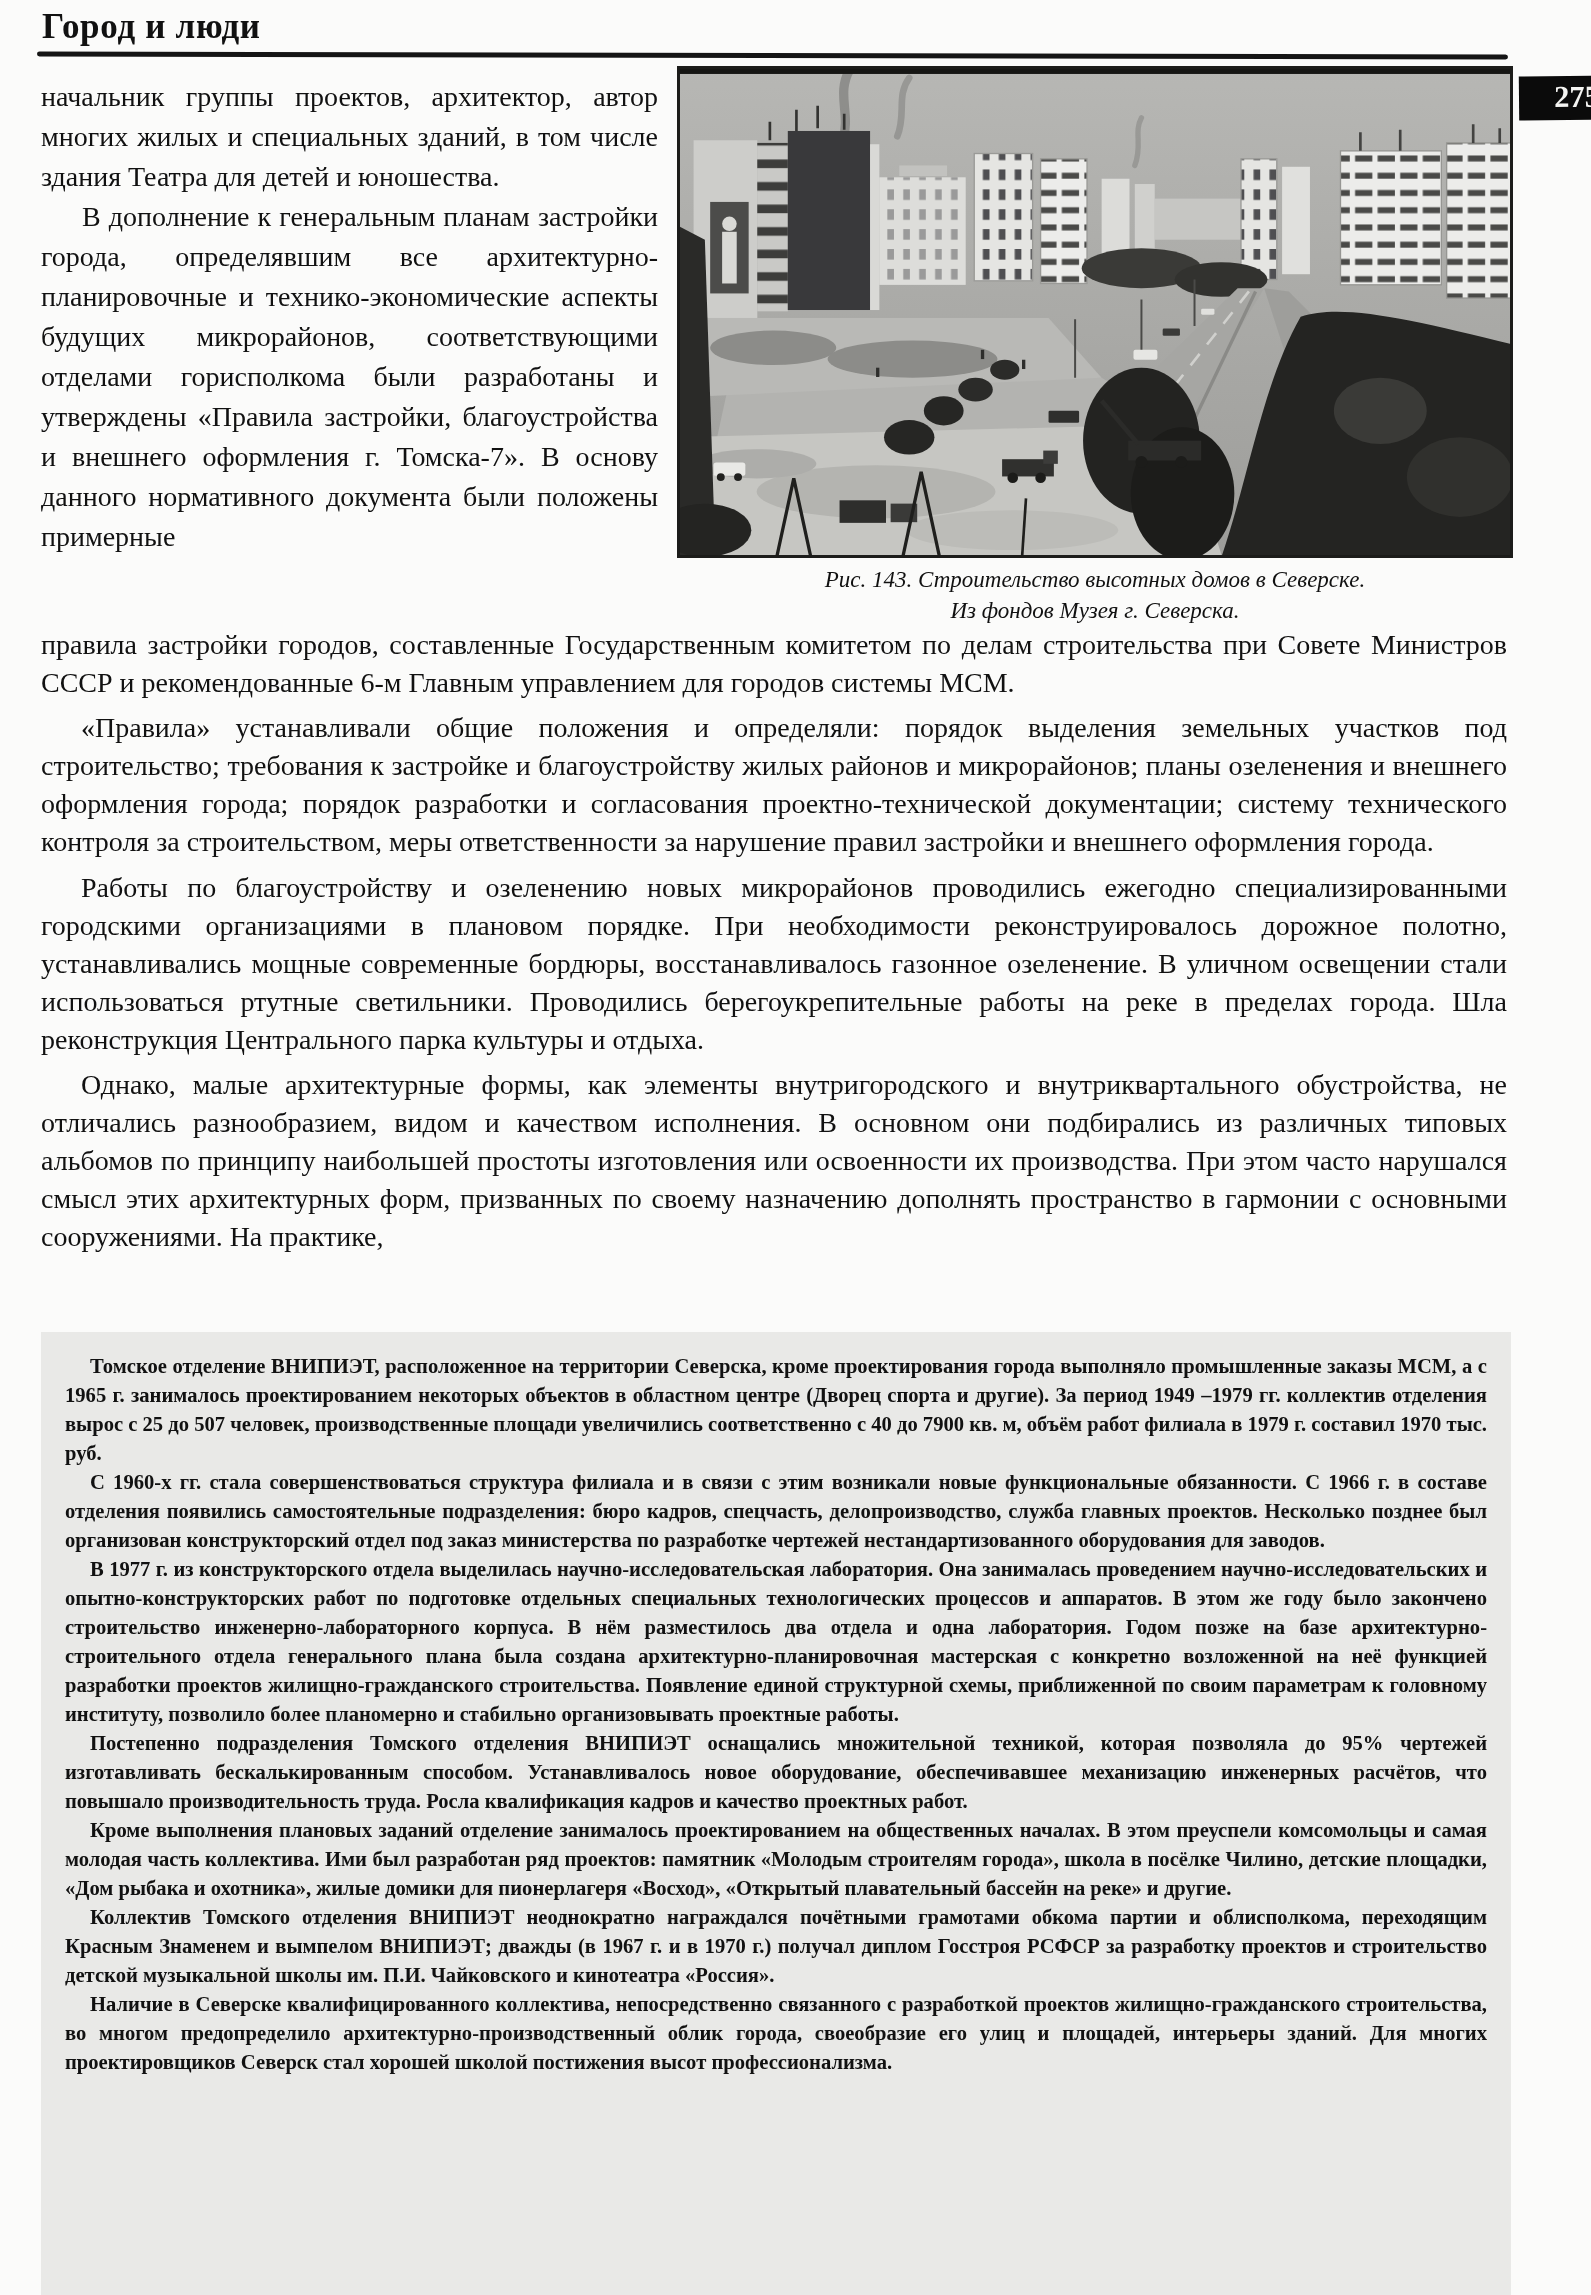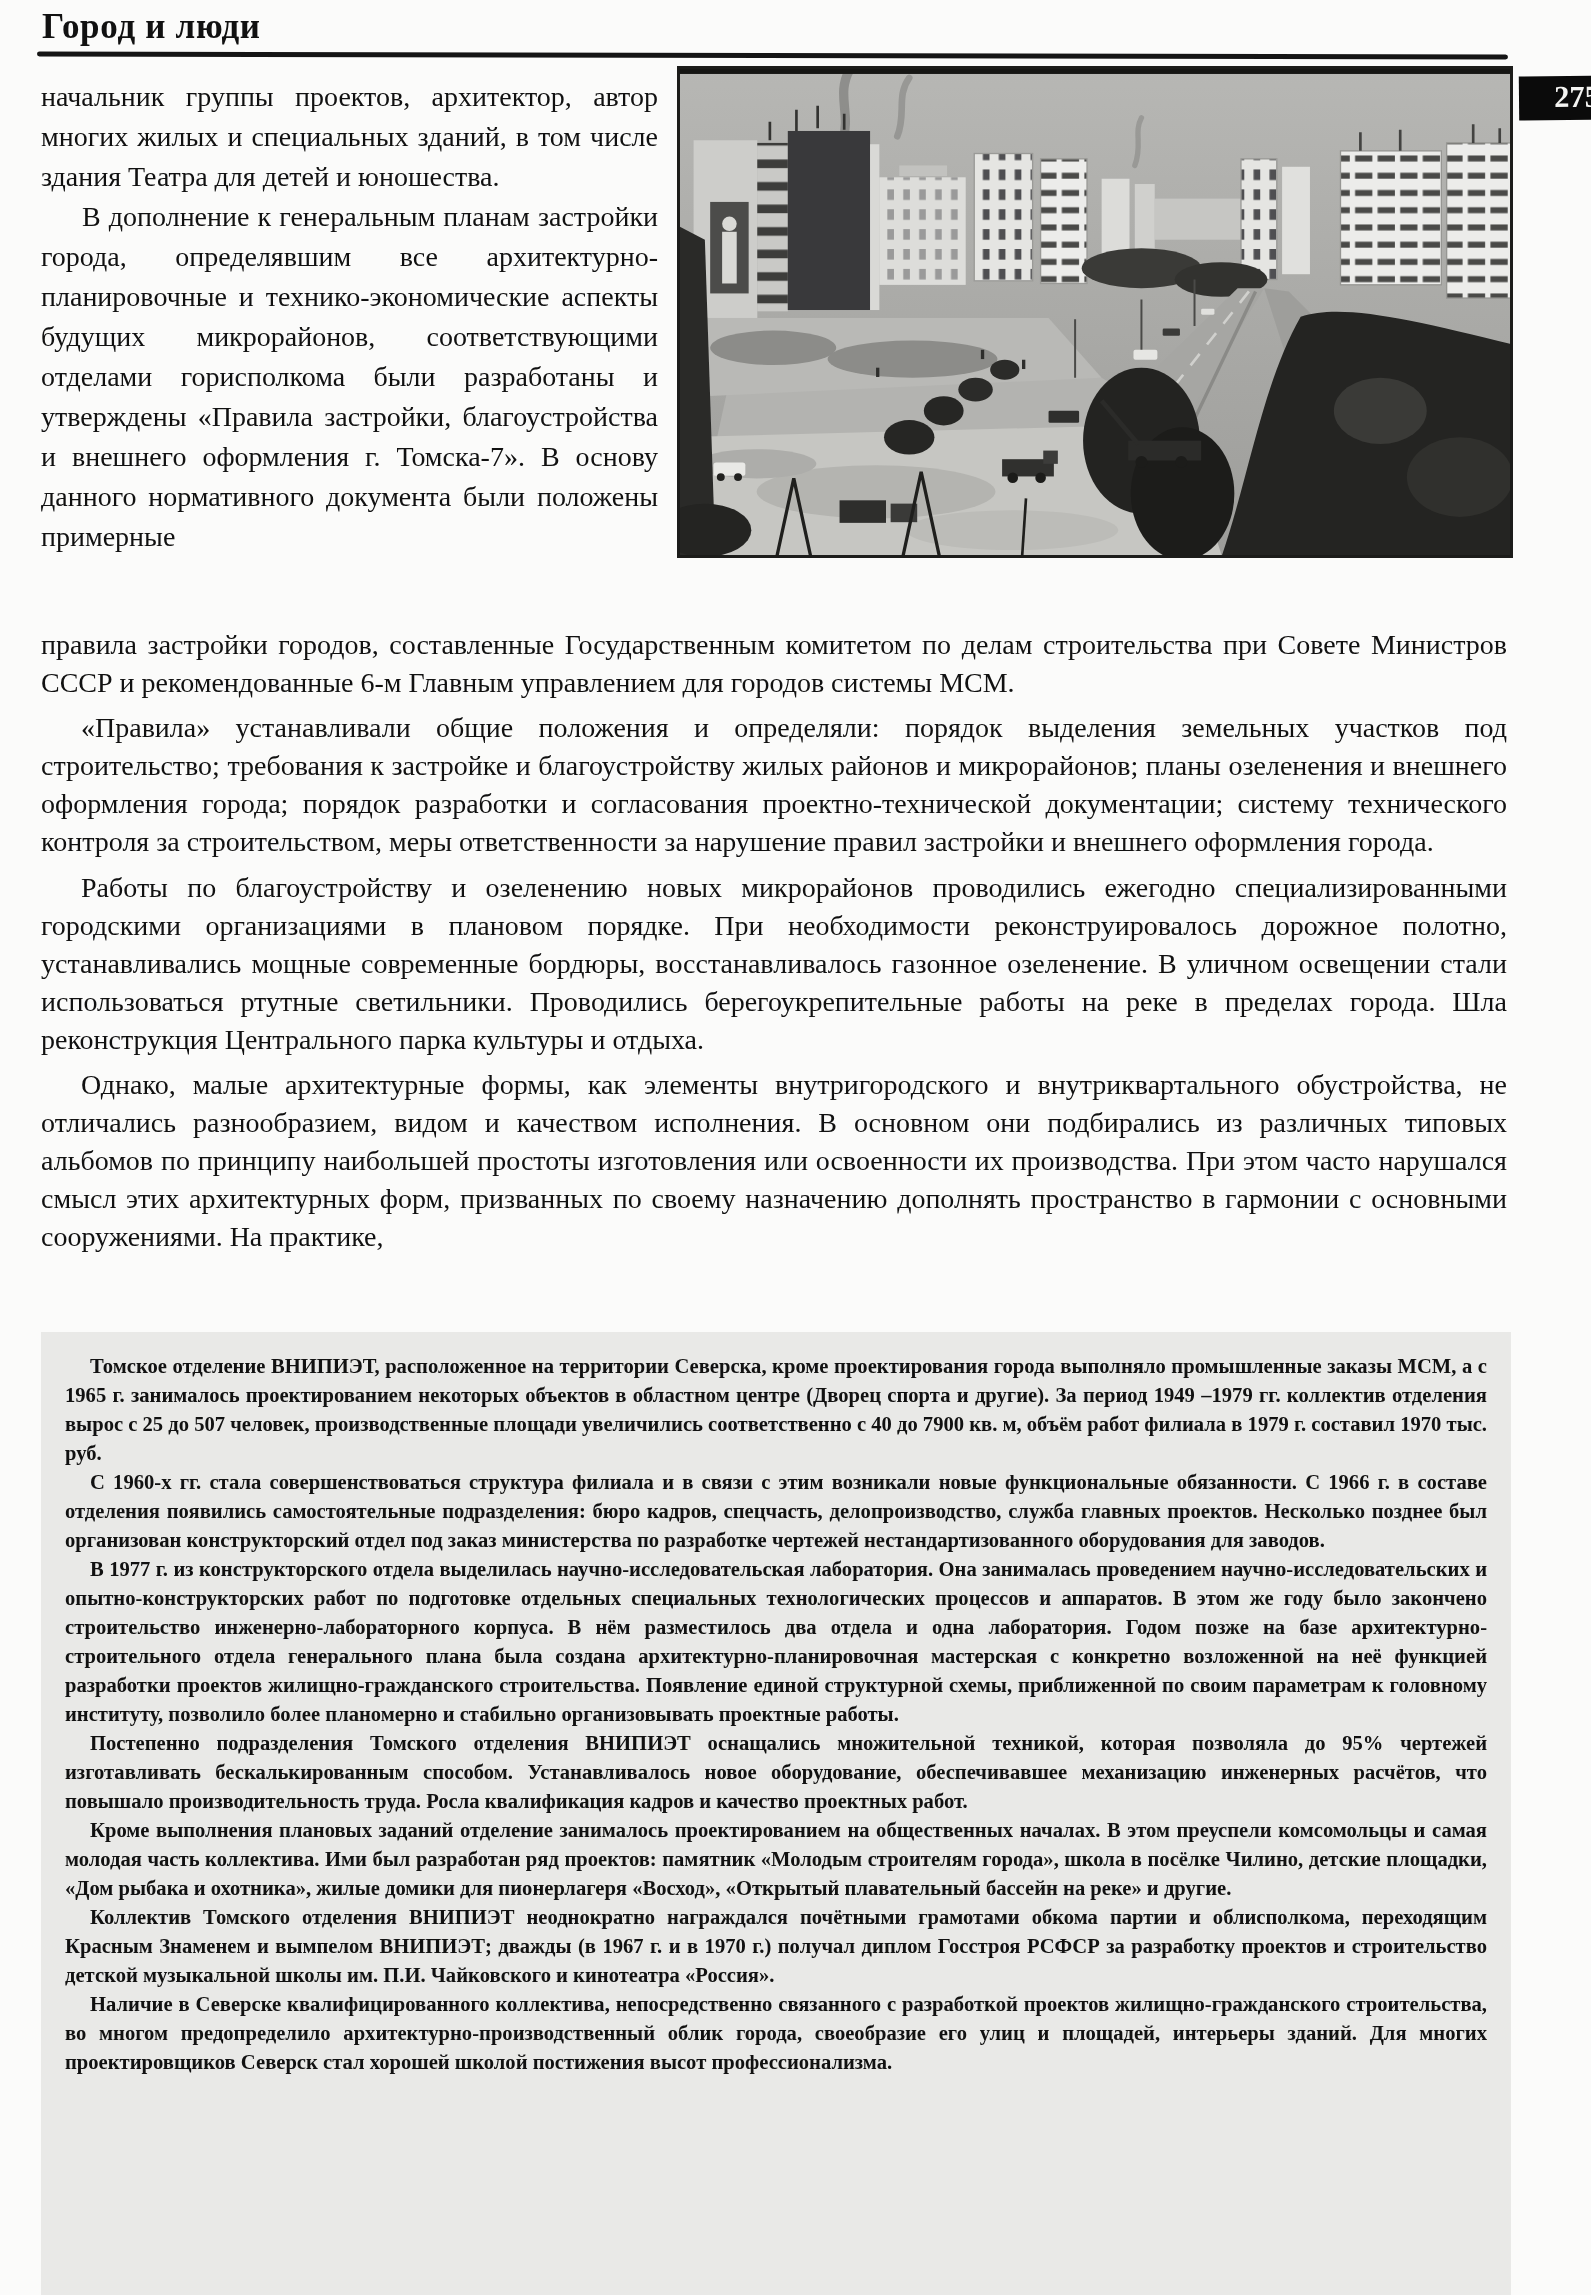--- a/index.html
+++ b/index.html
@@ -191,20 +191,24 @@
         <path d="M520,742 L526,652" stroke="#1f1f1d" stroke-width="4" fill="none"></path>
       </g>
 
       <g>
         <rect x="0" y="0" width="1260" height="12" fill="#161614"></rect>
         <rect x="2" y="2" width="1256" height="738" fill="none" stroke="#1c1c1a" stroke-width="5"></rect>
       </g>
     </svg>
   </figure>
 
+  <div class="caption">
+    <div>Рис. 143. Строительство высотных домов в Северске.</div>
+    <div>Из фондов Музея г. Северска.</div>
+  </div>
 
   <div class="bodytext">
     <p class="noindent">правила застройки городов, составленные Государственным комитетом по делам строительства при Совете Министров СССР и рекомендованные 6-м Главным управлением для городов системы МСМ.</p>
     <p>«Правила» устанавливали общие положения и определяли: порядок выделения земельных участков под строительство; требования к застройке и благоустройству жилых районов и микрорайонов; планы озеленения и внешнего оформления города; порядок разработки и согласования проектно-технической документации; систему технического контроля за строительством, меры ответственности за нарушение правил застройки и внешнего оформления города.</p>
     <p>Работы по благоустройству и озеленению новых микрорайонов проводились ежегодно специализированными городскими организациями в плановом порядке. При необходимости реконструировалось дорожное полотно, устанавливались мощные современные бордюры, восстанавливалось газонное озеленение. В уличном освещении стали использоваться ртутные светильники. Проводились берегоукрепительные работы на реке в пределах города. Шла реконструкция Центрального парка культуры и отдыха.</p>
     <p>Однако, малые архитектурные формы, как элементы внутригородского и внутриквартального обустройства, не отличались разнообразием, видом и качеством исполнения. В основном они подбирались из различных типовых альбомов по принципу наибольшей простоты изготовления или освоенности их производства. При этом часто нарушался смысл этих архитектурных форм, призванных по своему назначению дополнять пространство в гармонии с основными сооружениями. На практике,</p>
   </div>
 
   <div class="inset">
     <p>Томское отделение ВНИПИЭТ, расположенное на территории Северска, кроме проектирования города выполняло промышленные заказы МСМ, а с 1965 г. занималось проектированием некоторых объектов в областном центре (Дворец спорта и другие). За период 1949 –1979 гг. коллектив отделения вырос с 25 до 507 человек, производственные площади увеличились соответственно с 40 до 7900 кв. м, объём работ филиала в 1979 г. составил 1970 тыс. руб.</p>

